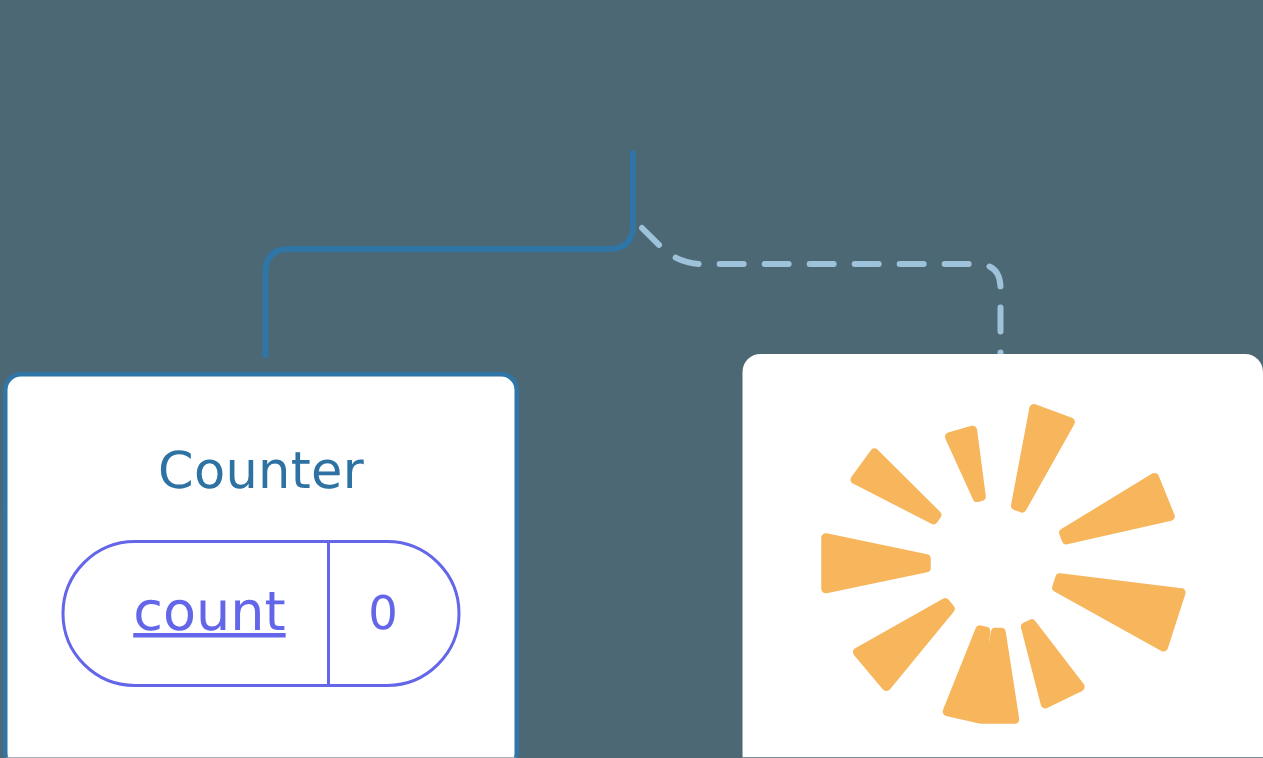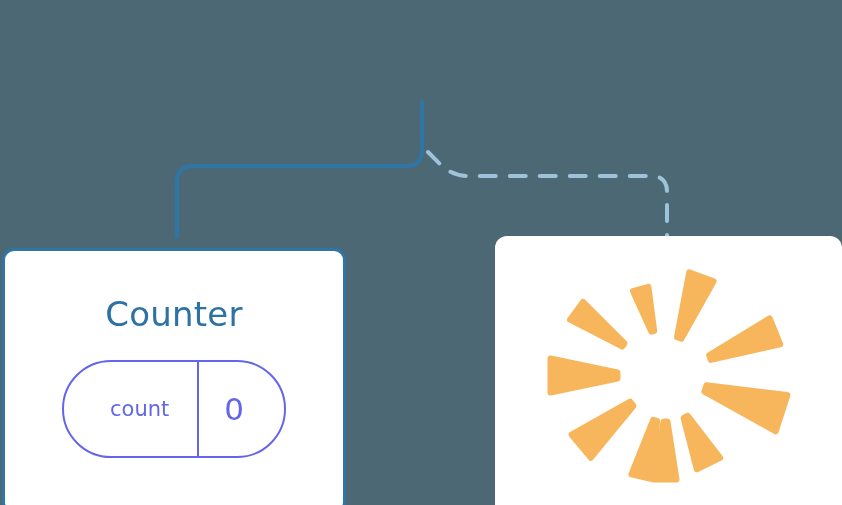--- a/index.html
+++ b/index.html
@@ -87,22 +87,23 @@
     box-sizing: border-box;
     overflow: hidden;
     background: #ffffff;
   }
   .state-pill .pill-key {
     display: flex;
     align-items: center;
     justify-content: center;
     padding: 0 28px 0 46px;
     color: #6366e8;
-    font-size: 21px;
+    font-size: 36px;
     line-height: 1;
+    text-decoration: underline;
   }
   .state-pill .pill-divider {
     width: 2px;
     background: #6366e8;
     flex: 0 0 2px;
   }
   .state-pill .pill-value {
     display: flex;
     align-items: center;
     justify-content: center;

